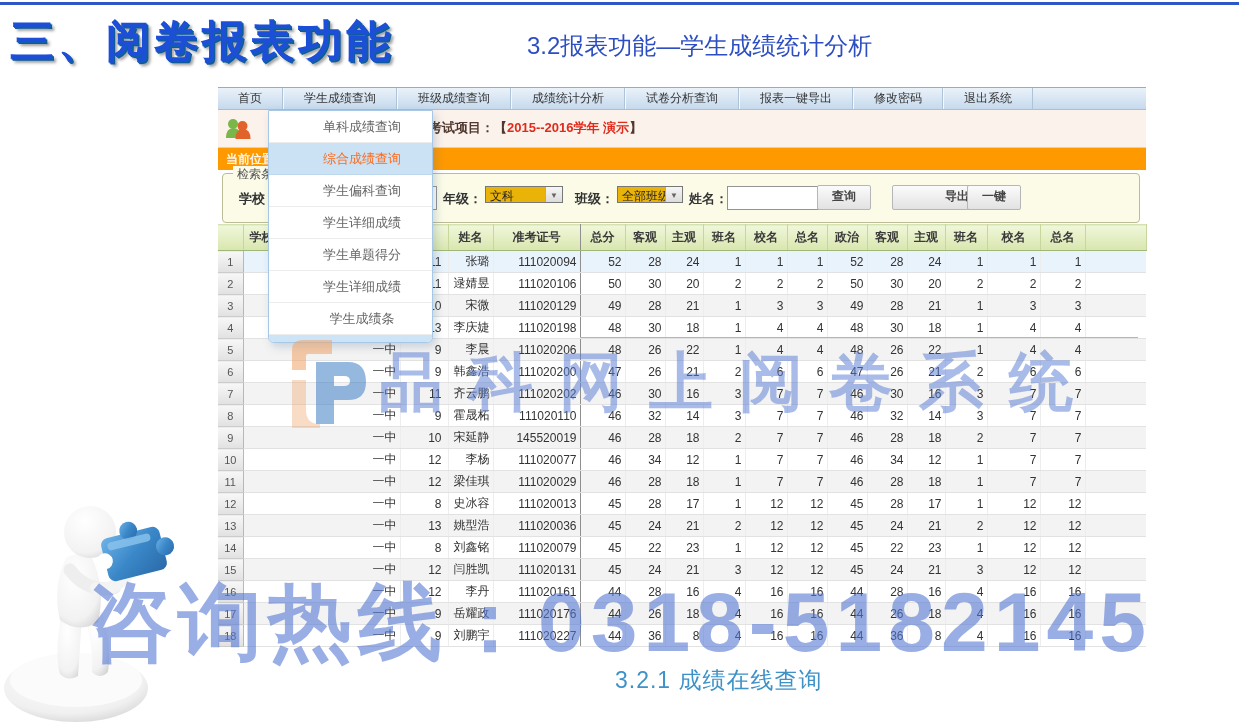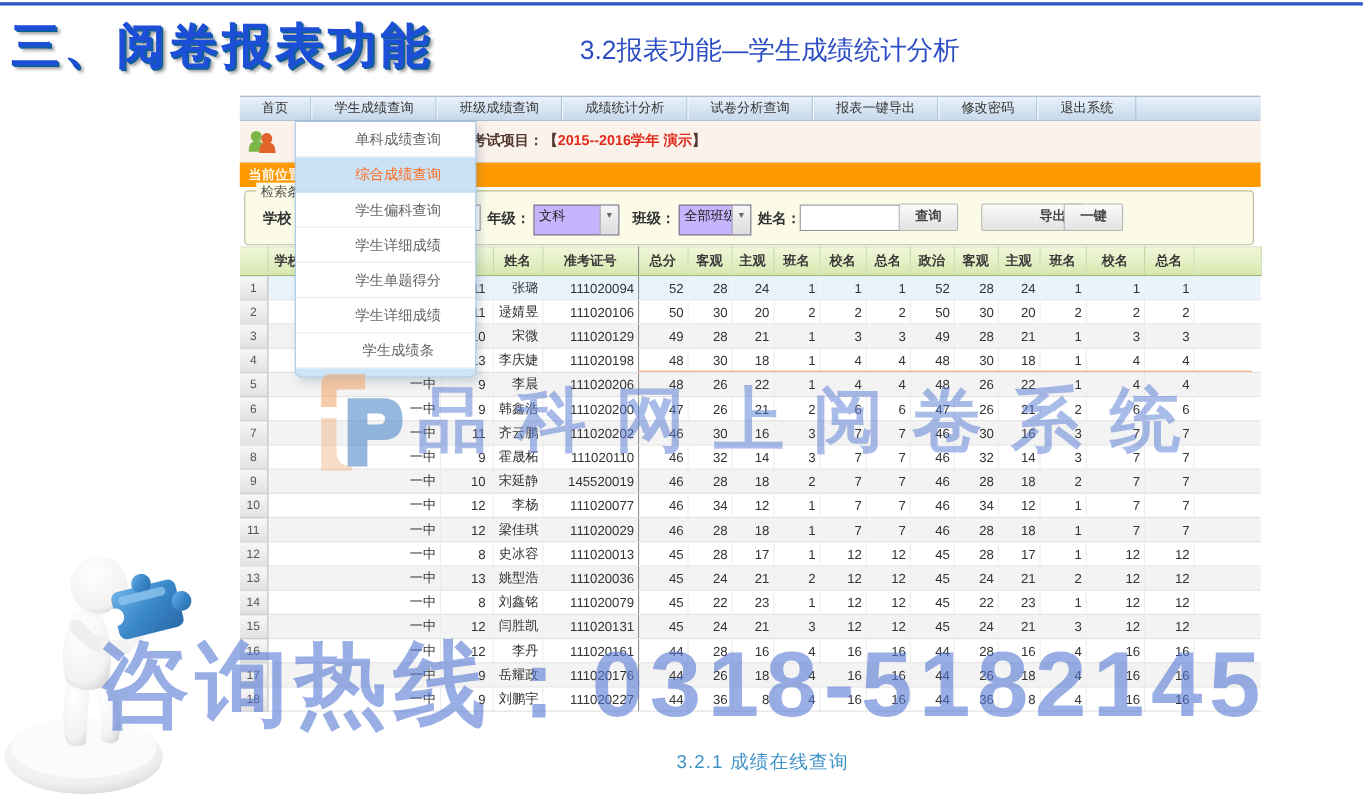--- a/index.html
+++ b/index.html
@@ -30,21 +30,21 @@
   .exam-line .red{color:#e02a1a;}
 
   .orangebar{position:absolute;left:0;top:61px;width:928px;height:22px;background:#ff9900;
     color:rgba(255,255,255,.92);font-size:12px;font-weight:bold;line-height:22px;padding-left:8px;box-sizing:border-box;}
 
   .searchbox{position:absolute;left:4px;top:86px;width:916px;height:48px;background:#fbfbe8;
     border:1px solid #bcbc96;border-radius:4px;}
   .legend{position:absolute;left:10px;top:-8px;background:#fbfbe8;padding:0 4px;font-size:12px;color:#555;}
   .sc-label{position:absolute;top:16px;font-size:13px;font-weight:bold;color:#333;white-space:nowrap;}
   .sc-input{position:absolute;top:12px;height:20px;background:#fff;border:1px solid #949494;}
-  .sel{position:absolute;top:12px;height:28px;background:#c4b5fd;border:1px solid #777;display:flex;box-sizing:border-box;}
+  .sel{position:absolute;top:12px;height:17px;background:#eab308;border:1px solid #777;display:flex;box-sizing:border-box;}
   .sel-text{flex:1;font-size:12px;color:#222;line-height:18px;padding-left:4px;white-space:nowrap;overflow:hidden;}
   .sel-arrow{width:16px;background:linear-gradient(#f6f6f6,#dcdcdc);border-left:1px solid #aaa;
     font-size:8px;color:#666;text-align:center;line-height:18px;}
   .btn{position:absolute;top:11px;width:52px;height:23px;background:linear-gradient(#fbfbfb,#e2e2e2);
     border:1px solid #b6b6b6;border-radius:2px;font-size:12px;font-weight:bold;color:#444;
     text-align:center;line-height:21px;cursor:default;}
 
   
   table.grid{position:absolute;left:0;top:137px;width:928px;border-collapse:collapse;table-layout:fixed;}
   .grid th{height:25px;background:linear-gradient(#f0f7da,#d8e6ae);font-size:12px;font-weight:bold;color:#3a3a3a;
@@ -70,21 +70,21 @@
     border-bottom:1px solid #ececec;white-space:nowrap;cursor:default;text-align:center;}
   .dd-item.active{background:#cbe2f5;color:#ff6a1a;border-bottom:1px solid #bdd8ee;}
   .dd-foot{height:7px;background:#cde4f6;border-radius:0 0 5px 5px;}
 
   
   .wm-main{position:absolute;left:286px;top:336px;display:flex;align-items:center;z-index:30;pointer-events:none;}
   .wm-main .wm-text{font-size:64px;font-weight:bold;letter-spacing:26px;white-space:nowrap;
     color:rgba(90,125,210,.52);margin-left:9px;}
   .wm-hotline{position:absolute;left:88px;top:566px;font-size:84px;font-weight:bold;letter-spacing:6px;
     white-space:nowrap;color:rgba(85,120,212,.60);z-index:40;pointer-events:none;}
-  .caption{position:absolute;left:615px;top:665px;font-size:17px;color:#3e92c8;letter-spacing:1px;margin-top:16px;}
+  .caption{position:absolute;left:615px;top:665px;font-size:23px;color:#3e92c8;letter-spacing:1px;}
   .figure3d{position:absolute;left:0;top:492px;z-index:35;}
 </style>
 </head>
 <body>
 
 <div class="topline"></div>
 <div class="slide-title">三、阅卷报表功能</div>
 <div class="slide-subtitle">3.2报表功能—学生成绩统计分析</div>
 
 <div class="shot">

